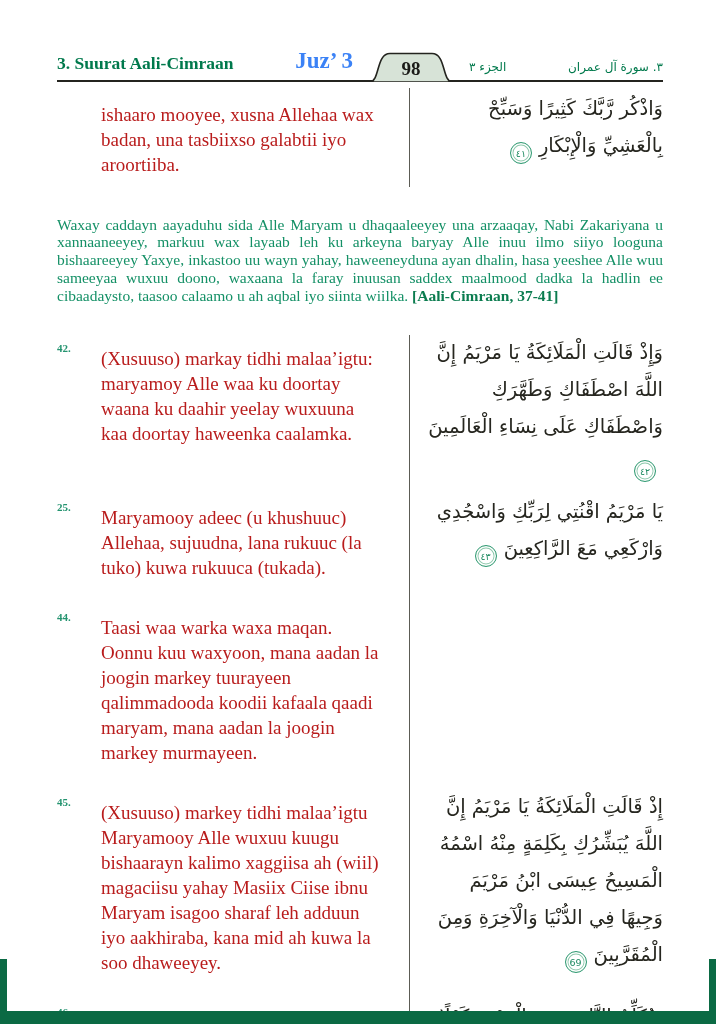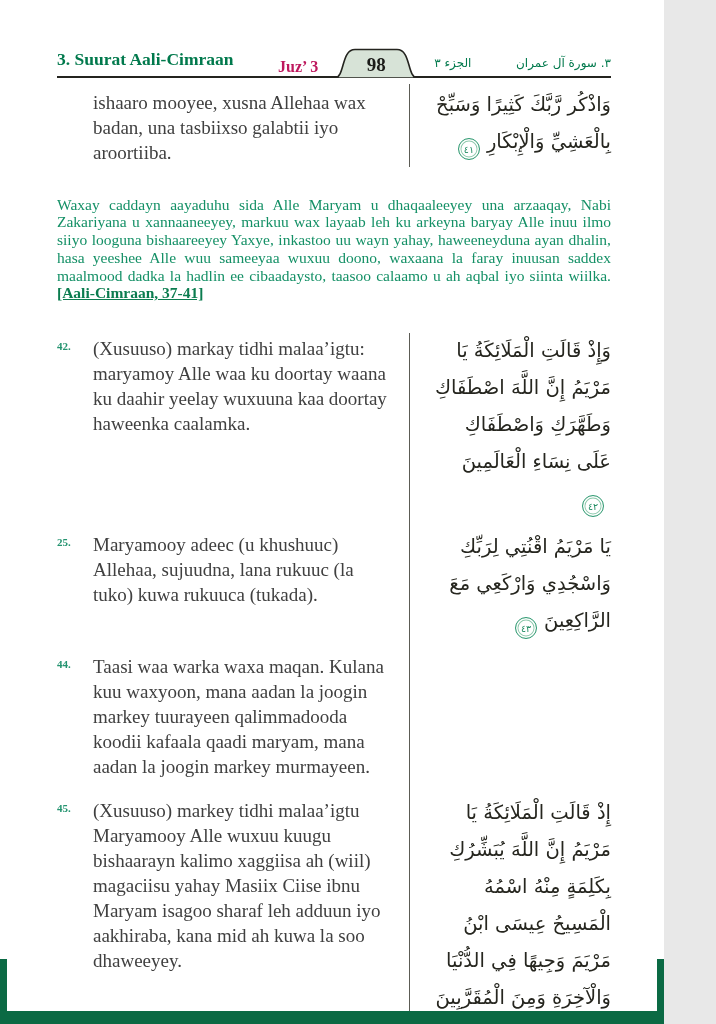--- a/index.html
+++ b/index.html
@@ -1,48 +1,48 @@
 <!DOCTYPE html>
 <html><head>
 <meta charset="utf-8">
 <style>
   html,body{margin:0;padding:0;background:#e8e8e8;}
-  .page{position:relative;width:664px;height:1024px;background:#ffffff;overflow:hidden;
+  .page{position:relative;width:716px;height:1024px;background:#ffffff;overflow:hidden;
         font-family:"Liberation Serif", serif;}
   
   .header{position:relative;display:flex;align-items:flex-end;justify-content:space-between;
           margin:0 53px 0 57px;padding-top:48px;border-bottom:2.5px solid #24241f;}
   .h-title{font-weight:bold;font-size:17.5px;color:#00794c;padding-bottom:6px;white-space:nowrap;}
   .h-center{display:flex;align-items:flex-end;gap:16px;}
-  .h-juz{font-weight:bold;font-size:16px;color:#be185d;white-space:nowrap;}
+  .h-juz{font-weight:bold;font-size:23px;color:#3b82f6;padding-bottom:6px;white-space:nowrap;}
   .arabic{font-family:"DejaVu Sans", sans-serif;direction:rtl;}
   .h-juz-ar,.h-surah-ar{font-size:12px;color:#00794c;padding-bottom:6px;white-space:nowrap;}
   .page-tab{position:relative;width:84px;height:30px;margin-bottom:-2px;}
   .page-tab svg{position:absolute;left:0;top:0;}
   .page-tab .num{position:absolute;inset:0;display:flex;align-items:center;justify-content:center;
                  font-weight:bold;font-size:19px;color:#1b1b18;padding-top:3px;}
   
   .main{margin:0 53px 0 57px;}
   .row{display:grid;grid-template-columns:352px 1fr;position:relative;}
   .cont-row{padding:8px 0 4px;}
   .divider{position:absolute;left:352px;top:6px;bottom:6px;width:1.2px;background:#5c5c55;}
   .somali-cell{display:flex;gap:6px;padding-right:16px;box-sizing:border-box;}
   .cont-text{padding-left:32px;}
-  .somali-text{margin:4px;font-size:19px;line-height:25px;color:#404040;}
+  .somali-text{margin:12px;font-size:19px;line-height:25px;color:#b91c1c;}
   .vnum{flex:0 0 26px;font-weight:bold;font-size:11px;line-height:24px;color:#259470;padding-top:2px;}
   .arabic-cell{direction:rtl;text-align:right;padding-left:18px;font-family:"DejaVu Sans", sans-serif;
                font-size:19.5px;line-height:37px;color:#26261f;}
   .ayah{display:inline-flex;align-items:center;justify-content:center;width:20px;height:20px;
         border:1.4px solid #2f9a72;border-radius:50%;
         box-shadow:inset 0 0 0 1.5px #ffffff, inset 0 0 0 2.4px #8cc8ab;
         margin:0 7px;vertical-align:-5px;}
   .ayah-num{font-family:"DejaVu Sans", sans-serif;font-size:9.5px;line-height:1;color:#1d8a60;padding-top:1px;}
   
   .commentary{padding:7px 0 9px;font-size:15.5px;line-height:17.8px;color:#149066;text-align:justify;}
-  .commentary .ref{font-weight:bold;color:#0b7c4f;text-decoration:underline;}
+  .commentary .ref{font-weight:bold;color:#0b7c4f;}
   
   .verses{position:relative;}
   .verse-row{padding:5px 0 6px;}
   
   .bottom-bar{position:absolute;left:0;right:0;bottom:0;height:13px;background:#0b6a44;}
   .edge-tab{position:absolute;bottom:13px;width:7px;height:52px;background:#0b6a44;}
   .edge-tab.left{left:0;} .edge-tab.right{right:0;}
 </style>
 </head>
 <body>
@@ -103,21 +103,21 @@
         <div class="arabic-cell">
           <span>يَا مَرْيَمُ اقْنُتِي لِرَبِّكِ وَاسْجُدِي وَارْكَعِي مَعَ الرَّاكِعِينَ</span><span class="ayah">
               <span class="ayah-num">٤٣</span>
             </span>
         </div>
       </section>
 
       <section class="row verse-row">
         <div class="somali-cell">
           <span class="vnum">44.</span>
-          <p class="somali-text">Taasi waa warka waxa maqan. Kulana kuu waxyoon, mana aadan la joogin markey tuurayeen qalimmadooda koodii kafaala qaadi maryam, mana aadan la joogin markey murmayeen.</p>
+          <p class="somali-text">Taasi waa warka waxa maqan. Oonnu kuu waxyoon, mana aadan la joogin markey tuurayeen qalimmadooda koodii kafaala qaadi maryam, mana aadan la joogin markey murmayeen.</p>
         </div>
       </section>
 
       <section class="row verse-row">
         <div class="somali-cell">
           <span class="vnum">45.</span>
           <p class="somali-text">(Xusuuso) markey tidhi malaa’igtu Maryamooy Alle wuxuu kuugu bishaarayn kalimo xaggiisa ah (wiil) magaciisu yahay Masiix Ciise ibnu Maryam isagoo sharaf leh adduun iyo aakhiraba, kana mid ah kuwa la soo dhaweeyey.</p>
         </div>
         <div class="arabic-cell">
           <span>إِذْ قَالَتِ الْمَلَائِكَةُ يَا مَرْيَمُ إِنَّ اللَّهَ يُبَشِّرُكِ بِكَلِمَةٍ مِنْهُ اسْمُهُ الْمَسِيحُ عِيسَى ابْنُ مَرْيَمَ وَجِيهًا فِي الدُّنْيَا وَالْآخِرَةِ وَمِنَ الْمُقَرَّبِينَ</span><span class="ayah">

